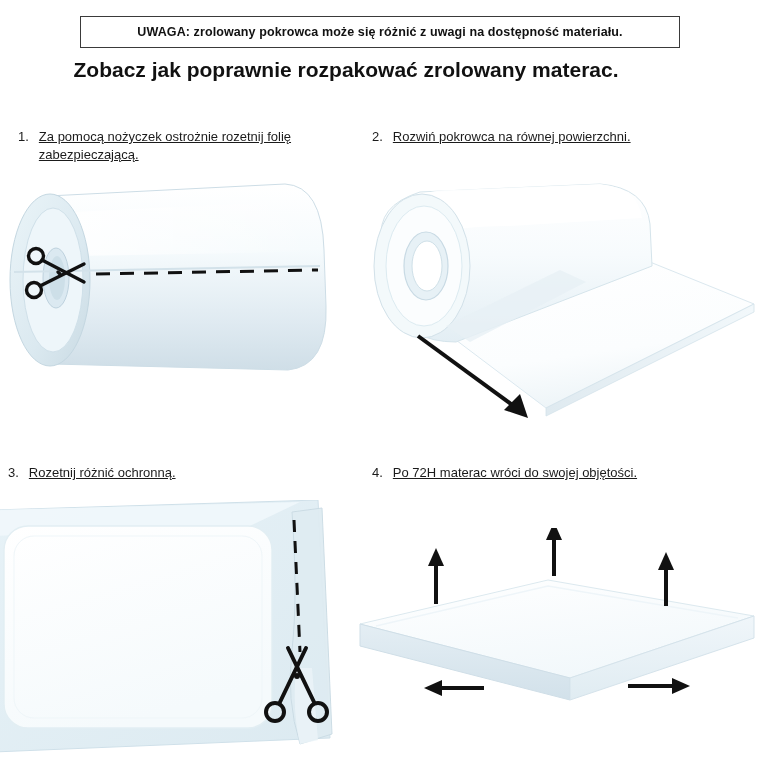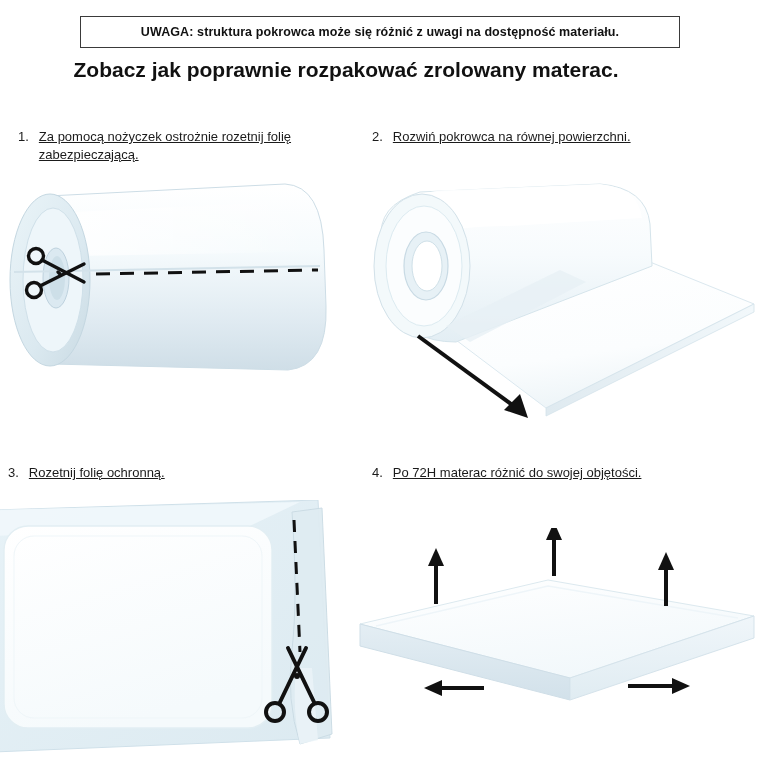--- a/index.html
+++ b/index.html
@@ -91,43 +91,43 @@
   #panel4 { left: 350px; top: 528px; width: 410px; height: 205px; }
 
   svg { display: block; }
 </style>
 </head>
 <body>
 
 <div class="page">
 
   <div class="notice">
-    <span class="notice-text">UWAGA: struktura pokrowca może się różnić z uwagi na dostępność materiału.</span>
+    <span class="notice-text">UWAGA: zrolowany pokrowca może się różnić z uwagi na dostępność materiału.</span>
   </div>
 
   <div class="heading">Zobacz jak poprawnie rozpakować zrolowany materac.</div>
 
   <div class="step-text" id="step1-text">
     <span class="step-num">1.</span>
     <span class="step-label">Za pomocą nożyczek ostrożnie rozetnij folię zabezpieczającą.</span>
   </div>
 
   <div class="step-text" id="step2-text">
     <span class="step-num">2.</span>
     <span class="step-label">Rozwiń pokrowca na równej powierzchni.</span>
   </div>
 
   <div class="step-text" id="step3-text">
     <span class="step-num">3.</span>
-    <span class="step-label">Rozetnij folię ochronną.</span>
+    <span class="step-label">Rozetnij różnić ochronną.</span>
   </div>
 
   <div class="step-text" id="step4-text">
     <span class="step-num">4.</span>
-    <span class="step-label">Po 72H materac różnić do swojej objętości.</span>
+    <span class="step-label">Po 72H materac wróci do swojej objętości.</span>
   </div>
 
   <div class="panel" id="panel1">
     <svg width="340" height="230" viewBox="0 0 340 230">
       <defs>
         <linearGradient id="rollBody" x1="0" y1="0" x2="0" y2="1">
           <stop offset="0%" stop-color="#ffffff"></stop>
           <stop offset="35%" stop-color="#f6fbfd"></stop>
           <stop offset="75%" stop-color="#dfeaf1"></stop>
           <stop offset="100%" stop-color="#cfdee7"></stop>

